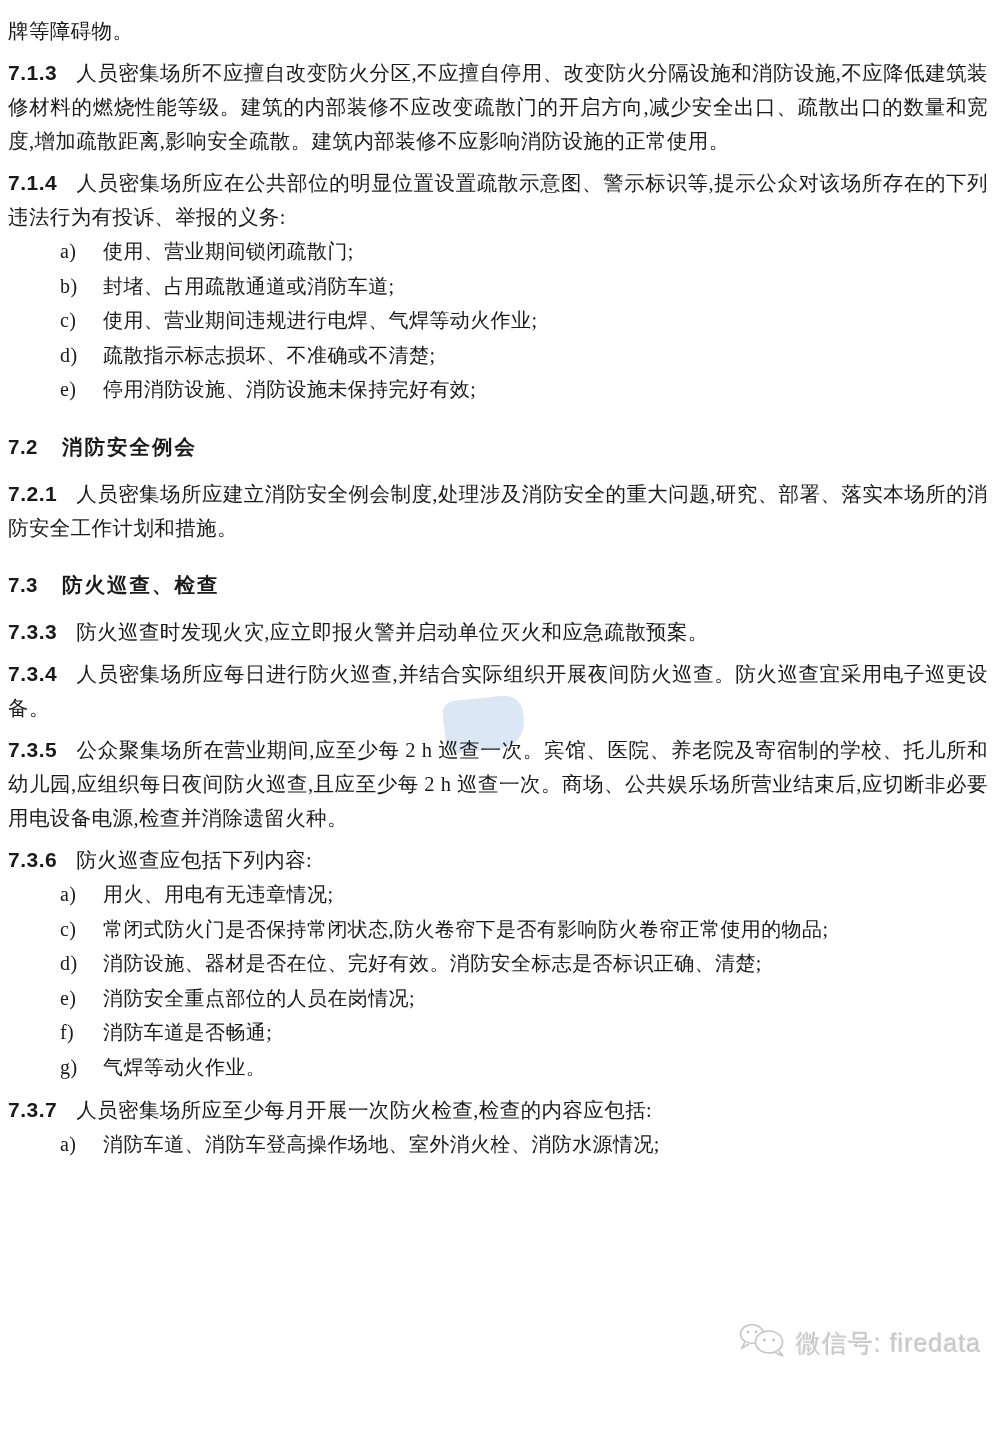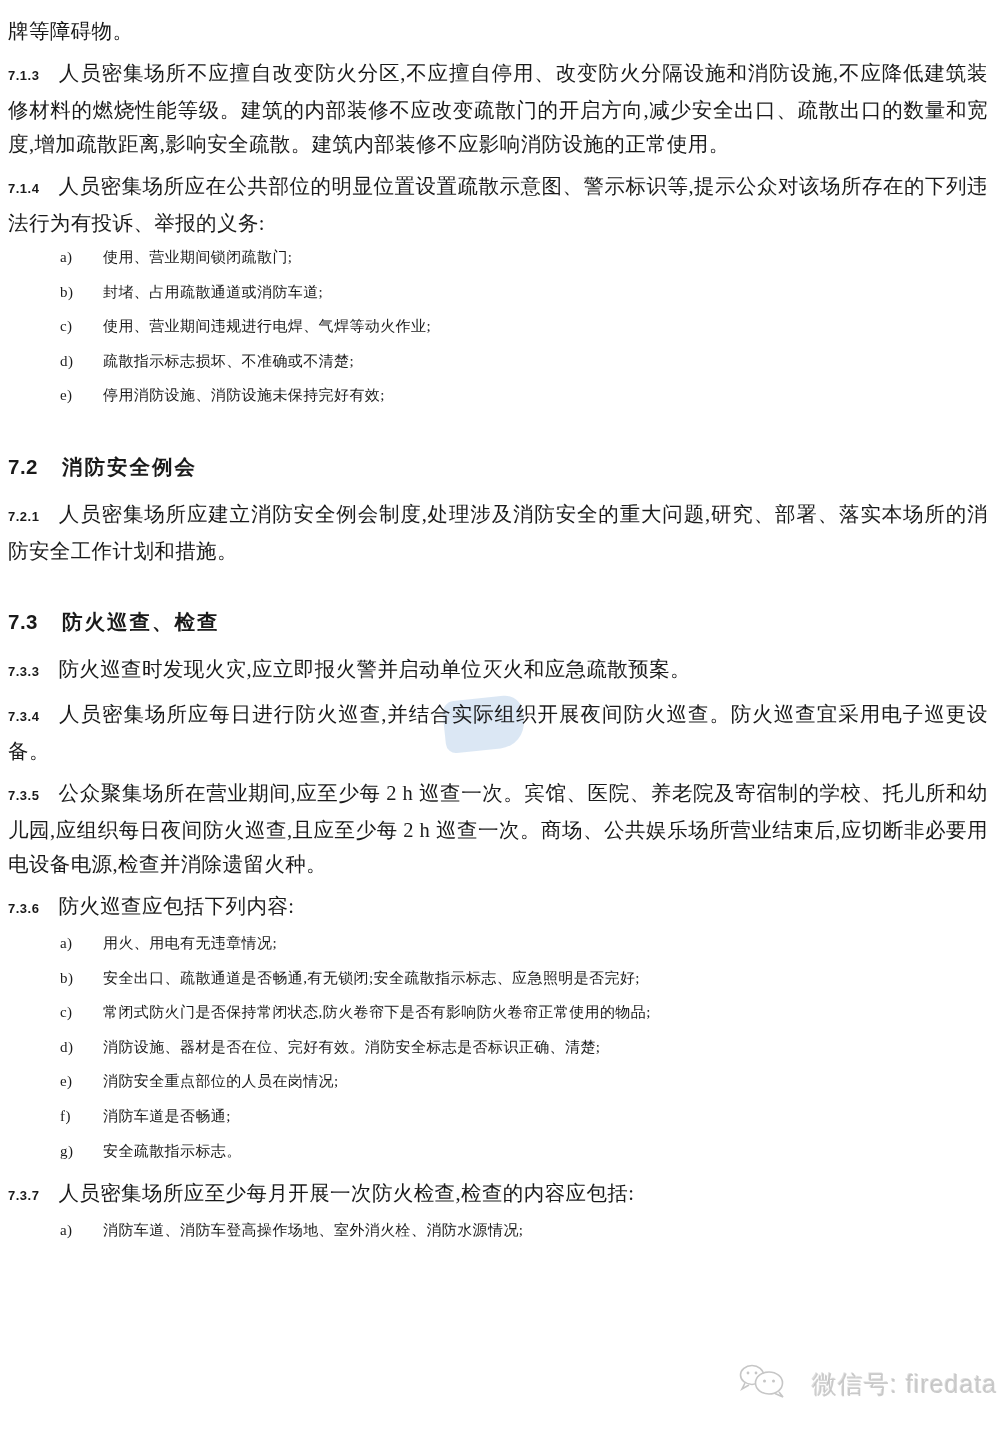--- a/index.html
+++ b/index.html
@@ -23,38 +23,38 @@
   .para {
     font-size: 20.5px;
     line-height: 34px;
     text-align: justify;
     letter-spacing: 0.4px;
     margin-top: 8px;
   }
   .para .num {
     font-family: "Liberation Sans", sans-serif;
     font-weight: bold;
-    font-size: 13px;
+    font-size: 21px;
     letter-spacing: 0.5px;
     margin-right: 19px;
   }
   .heading {
     font-family: "Liberation Sans", sans-serif;
     font-weight: bold;
     font-size: 20.5px;
     line-height: 34px;
     letter-spacing: 2px;
-    margin: 37px 0 13px 0;
+    margin: 23px 0 13px 0;
   }
   .heading .num {
     letter-spacing: 0.5px;
     margin-right: 24px;
   }
   .list-item {
-    font-size: 15px;
+    font-size: 20px;
     line-height: 34.6px;
     text-align: justify;
     letter-spacing: 0.4px;
     padding-left: 95px;
     text-indent: -43px;
   }
   .list-item .letter {
     display: inline-block;
     width: 43px;
     text-indent: 0;
@@ -70,24 +70,24 @@
     background: #cfdff0;
     opacity: 0.75;
     border-radius: 12px 18px 26px 10px;
     transform: rotate(-6deg);
   }
   
   .wechat-mark {
     position: absolute;
     z-index: 3;
     left: 738px;
-    top: 1363px;
+    top: 1322px;
     display: flex;
     align-items: center;
-    gap: 24px;
+    gap: 8px;
     color: #c3c3c3;
   }
   .wechat-mark .wm-text {
     font-family: "Liberation Sans", sans-serif;
     font-size: 25px;
     letter-spacing: 1px;
     color: rgba(185,185,185,0.75);
     text-shadow: 1px 1px 0 #ffffff, -1px -1px 0 rgba(160,160,160,0.35);
     white-space: nowrap;
   }
@@ -107,26 +107,25 @@
     <div class="list-item"><span class="letter">d)</span><span>疏散指示标志损坏、不准确或不清楚;</span></div>
     <div class="list-item"><span class="letter">e)</span><span>停用消防设施、消防设施未保持完好有效;</span></div>
     <div class="heading"><span class="num">7.2</span><span>消防安全例会</span></div>
     <div class="para"><span class="num">7.2.1</span><span>人员密集场所应建立消防安全例会制度,处理涉及消防安全的重大问题,研究、部署、落实本场所的消防安全工作计划和措施。</span></div>
     <div class="heading"><span class="num">7.3</span><span>防火巡查、检查</span></div>
     <div class="para"><span class="num">7.3.3</span><span>防火巡查时发现火灾,应立即报火警并启动单位灭火和应急疏散预案。</span></div>
     <div class="para"><span class="num">7.3.4</span><span>人员密集场所应每日进行防火巡查,并结合实际组织开展夜间防火巡查。防火巡查宜采用电子巡更设备。</span></div>
     <div class="para"><span class="num">7.3.5</span><span>公众聚集场所在营业期间,应至少每 2 h 巡查一次。宾馆、医院、养老院及寄宿制的学校、托儿所和幼儿园,应组织每日夜间防火巡查,且应至少每 2 h 巡查一次。商场、公共娱乐场所营业结束后,应切断非必要用电设备电源,检查并消除遗留火种。</span></div>
     <div class="para"><span class="num">7.3.6</span><span>防火巡查应包括下列内容:</span></div>
     <div class="list-item"><span class="letter">a)</span><span>用火、用电有无违章情况;</span></div>
-    <div class="list-item"><span class="letter">b)</span><span>安全出口、疏散通道是否畅通,有无锁闭;安全疏散指示标志、应急照明是否完好;</span></div>
     <div class="list-item"><span class="letter">c)</span><span>常闭式防火门是否保持常闭状态,防火卷帘下是否有影响防火卷帘正常使用的物品;</span></div>
     <div class="list-item"><span class="letter">d)</span><span>消防设施、器材是否在位、完好有效。消防安全标志是否标识正确、清楚;</span></div>
     <div class="list-item"><span class="letter">e)</span><span>消防安全重点部位的人员在岗情况;</span></div>
     <div class="list-item"><span class="letter">f)</span><span>消防车道是否畅通;</span></div>
-    <div class="list-item"><span class="letter">g)</span><span>安全疏散指示标志。</span></div>
+    <div class="list-item"><span class="letter">g)</span><span>气焊等动火作业。</span></div>
     <div class="para"><span class="num">7.3.7</span><span>人员密集场所应至少每月开展一次防火检查,检查的内容应包括:</span></div>
     <div class="list-item"><span class="letter">a)</span><span>消防车道、消防车登高操作场地、室外消火栓、消防水源情况;</span></div>
   </main>
 
 <div class="wechat-mark">
   <span>
     <svg width="50" height="38" viewBox="0 0 50 38" aria-hidden="true">
       <g fill="none" stroke="#c6c6c6" stroke-width="1.6">
         <ellipse cx="14" cy="12" rx="11.5" ry="9.5" fill="#ffffff"></ellipse>
         <path d="M7 20 L4 26 L11 22" fill="#ffffff"></path>

